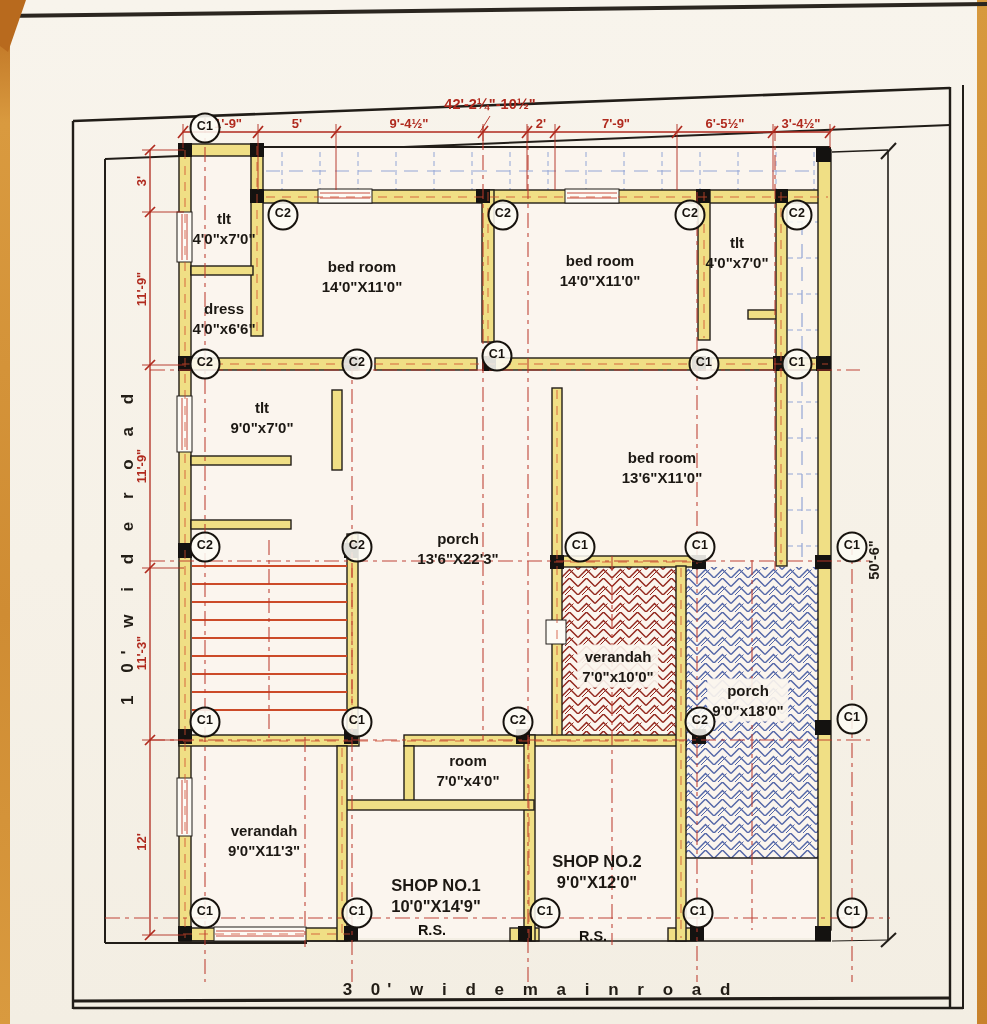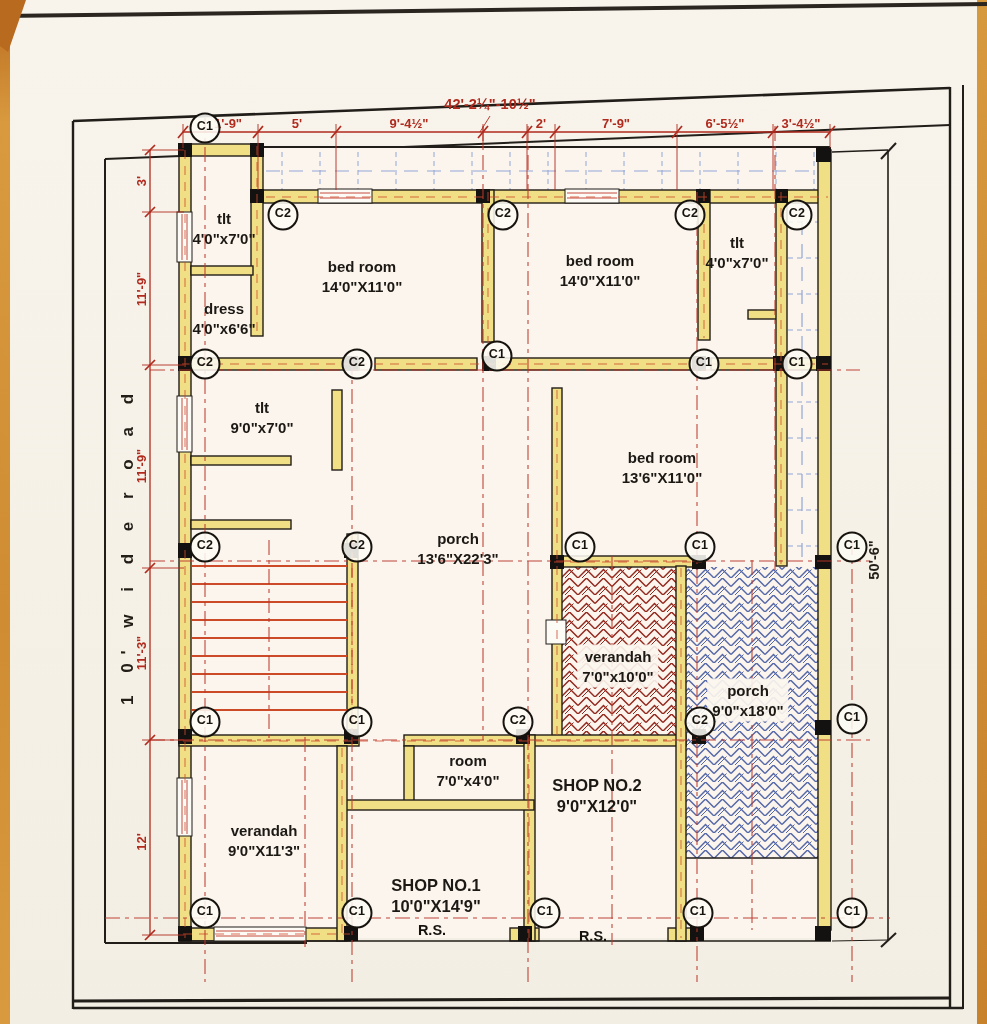--- a/index.html
+++ b/index.html
@@ -359,21 +359,21 @@
       <div class="size">7'0"x4'0"</div>
     </div>
   <div class="room-label" style="left:264px;top:840px">
     <div>verandah</div>
       <div class="size">9'0"X11'3"</div>
     </div>
   <div class="room-label shop" style="left:436px;top:896px">
     <div>SHOP NO.1</div>
       <div class="size">10'0"X14'9"</div>
     </div>
-  <div class="room-label shop" style="left:597px;top:796px">
+  <div class="room-label shop" style="left:597px;top:872px">
     <div>SHOP NO.2</div>
       <div class="size">9'0"X12'0"</div>
     </div>
 
   <div class="rs" style="left:432px;top:930px">R.S.</div>
   <div class="rs" style="left:593px;top:936px">R.S.</div>
 
   <div class="marker" style="left:205px;top:128px">C1</div>
   <div class="marker" style="left:497px;top:356px">C1</div>
   <div class="marker" style="left:704px;top:364px">C1</div>
@@ -395,14 +395,15 @@
   <div class="marker" style="left:690px;top:215px">C2</div>
   <div class="marker" style="left:797px;top:215px">C2</div>
   <div class="marker" style="left:205px;top:364px">C2</div>
   <div class="marker" style="left:357px;top:364px">C2</div>
   <div class="marker" style="left:205px;top:547px">C2</div>
   <div class="marker" style="left:357px;top:547px">C2</div>
   <div class="marker" style="left:518px;top:722px">C2</div>
   <div class="marker" style="left:700px;top:722px">C2</div>
 
   <div class="road-left" style="left:128px;top:545px">1 0'  w i d e  r o a d</div>
+  <div class="road-bottom" style="left:540px;top:990px">3 0'  w i d e  m a i n  r o a d</div>
 
 </div>
 
 </body></html>

